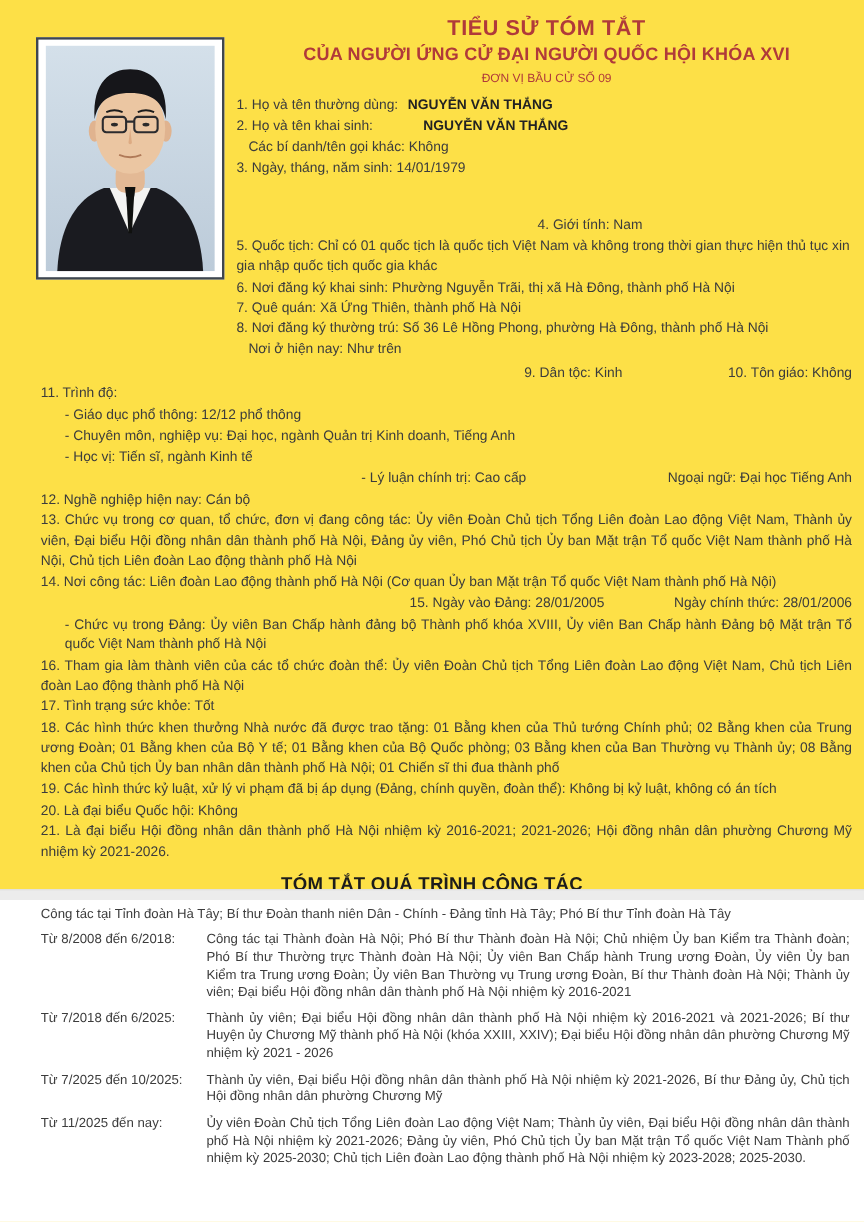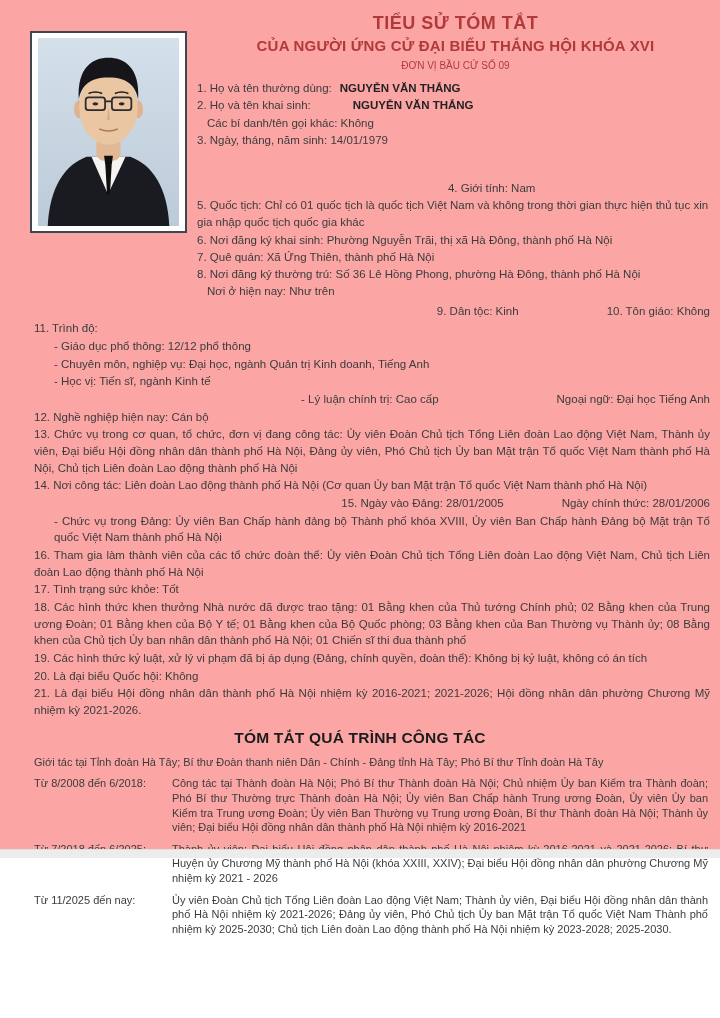--- a/index.html
+++ b/index.html
@@ -4,21 +4,21 @@
 <style>
   * { margin:0; padding:0; box-sizing:border-box; }
   html,body { background:#ffffff; }
   body {
     width:720px; height:1018px;
     font-family:"Liberation Sans","DejaVu Sans",sans-serif;
     color:#3c3c3c;
     position:relative;
     overflow:hidden;
   }
-  .page { width:720px; height:858px; position:relative; background:#fca5a5; }
+  .page { width:720px; height:750px; position:relative; background:#fde047; }
 
   
   .top-section { display:flex; padding:13px 6px 0 30px; }
   .photo-col { flex:0 0 157px; margin-top:18px; }
   .photo-frame {
     width:157px; height:202px;
     border:2px solid #3e4650;
     background:#ffffff;
     padding:5px 6px;
   }
@@ -113,21 +113,21 @@
 
           <path d="M72.5,70 L71,82 Q72.5,84 74,82 Z" fill="#ddab83"></path>
           <path d="M63,92 Q72.5,96 82,92" stroke="#b07a58" stroke-width="1.6" fill="none"></path>
         </svg>
       </div>
     </div>
 
     <div class="top-right">
       <div class="doc-header">
         <div class="title1">TIỂU SỬ TÓM TẮT</div>
-        <div class="title2">CỦA NGƯỜI ỨNG CỬ ĐẠI BIỂU THẮNG HỘI KHÓA XVI</div>
+        <div class="title2">CỦA NGƯỜI ỨNG CỬ ĐẠI NGƯỜI QUỐC HỘI KHÓA XVI</div>
         <div class="subtitle">ĐƠN VỊ BẦU CỬ SỐ 09</div>
       </div>
 
       <div class="info">
         <p class="name-line name-line-1"><span class="lbl">1. Họ và tên thường dùng:</span><span class="val">NGUYỄN VĂN THẮNG</span></p>
         <p class="name-line name-line-2"><span class="lbl">2. Họ và tên khai sinh:</span><span class="val">NGUYỄN VĂN THẮNG</span></p>
         <p class="indent">Các bí danh/tên gọi khác: Không</p>
         <p class="two-col">
             <span class="col-a">3. Ngày, tháng, năm sinh: 14/01/1979</span>
             <span class="col-b">4. Giới tính: Nam</span>
@@ -167,30 +167,34 @@
     <p class="justify">18. Các hình thức khen thưởng Nhà nước đã được trao tặng: 01 Bằng khen của Thủ tướng Chính phủ; 02 Bằng khen của Trung ương Đoàn; 01 Bằng khen của Bộ Y tế; 01 Bằng khen của Bộ Quốc phòng; 03 Bằng khen của Ban Thường vụ Thành ủy; 08 Bằng khen của Chủ tịch Ủy ban nhân dân thành phố Hà Nội; 01 Chiến sĩ thi đua thành phố</p>
     <p>19. Các hình thức kỷ luật, xử lý vi phạm đã bị áp dụng (Đảng, chính quyền, đoàn thể): Không bị kỷ luật, không có án tích</p>
     <p>20. Là đại biểu Quốc hội: Không</p>
     <p class="justify">21. Là đại biểu Hội đồng nhân dân thành phố Hà Nội nhiệm kỳ 2016-2021; 2021-2026; Hội đồng nhân dân phường Chương Mỹ nhiệm kỳ 2021-2026.</p>
   </div>
 
   <div class="career-heading">TÓM TẮT QUÁ TRÌNH CÔNG TÁC</div>
 
   <div class="career-table">
     <div class="career-row">
-      <div class="career-desc">Giới tác tại Tỉnh đoàn Hà Tây; Bí thư Đoàn thanh niên Dân - Chính - Đảng tỉnh Hà Tây; Phó Bí thư Tỉnh đoàn Hà Tây</div>
+      <div class="career-desc">Công tác tại Tỉnh đoàn Hà Tây; Bí thư Đoàn thanh niên Dân - Chính - Đảng tỉnh Hà Tây; Phó Bí thư Tỉnh đoàn Hà Tây</div>
     </div>
     <div class="career-row">
       <div class="career-period">Từ 8/2008 đến 6/2018:</div>
       <div class="career-desc">Công tác tại Thành đoàn Hà Nội; Phó Bí thư Thành đoàn Hà Nội; Chủ nhiệm Ủy ban Kiểm tra Thành đoàn; Phó Bí thư Thường trực Thành đoàn Hà Nội; Ủy viên Ban Chấp hành Trung ương Đoàn, Ủy viên Ủy ban Kiểm tra Trung ương Đoàn; Ủy viên Ban Thường vụ Trung ương Đoàn, Bí thư Thành đoàn Hà Nội; Thành ủy viên; Đại biểu Hội đồng nhân dân thành phố Hà Nội nhiệm kỳ 2016-2021</div>
     </div>
     <div class="career-row">
       <div class="career-period">Từ 7/2018 đến 6/2025:</div>
       <div class="career-desc">Thành ủy viên; Đại biểu Hội đồng nhân dân thành phố Hà Nội nhiệm kỳ 2016-2021 và 2021-2026; Bí thư Huyện ủy Chương Mỹ thành phố Hà Nội (khóa XXIII, XXIV); Đại biểu Hội đồng nhân dân phường Chương Mỹ nhiệm kỳ 2021 - 2026</div>
     </div>
     <div class="career-row">
+      <div class="career-period">Từ 7/2025 đến 10/2025:</div>
+      <div class="career-desc">Thành ủy viên, Đại biểu Hội đồng nhân dân thành phố Hà Nội nhiệm kỳ 2021-2026, Bí thư Đảng ủy, Chủ tịch Hội đồng nhân dân phường Chương Mỹ</div>
+    </div>
+    <div class="career-row">
       <div class="career-period">Từ 11/2025 đến nay:</div>
       <div class="career-desc">Ủy viên Đoàn Chủ tịch Tổng Liên đoàn Lao động Việt Nam; Thành ủy viên, Đại biểu Hội đồng nhân dân thành phố Hà Nội nhiệm kỳ 2021-2026; Đảng ủy viên, Phó Chủ tịch Ủy ban Mặt trận Tổ quốc Việt Nam Thành phố nhiệm kỳ 2025-2030; Chủ tịch Liên đoàn Lao động thành phố Hà Nội nhiệm kỳ 2023-2028; 2025-2030.</div>
     </div>
   </div>
 
   <div class="footer-strip"></div>
 </div>
 
 </body></html>

